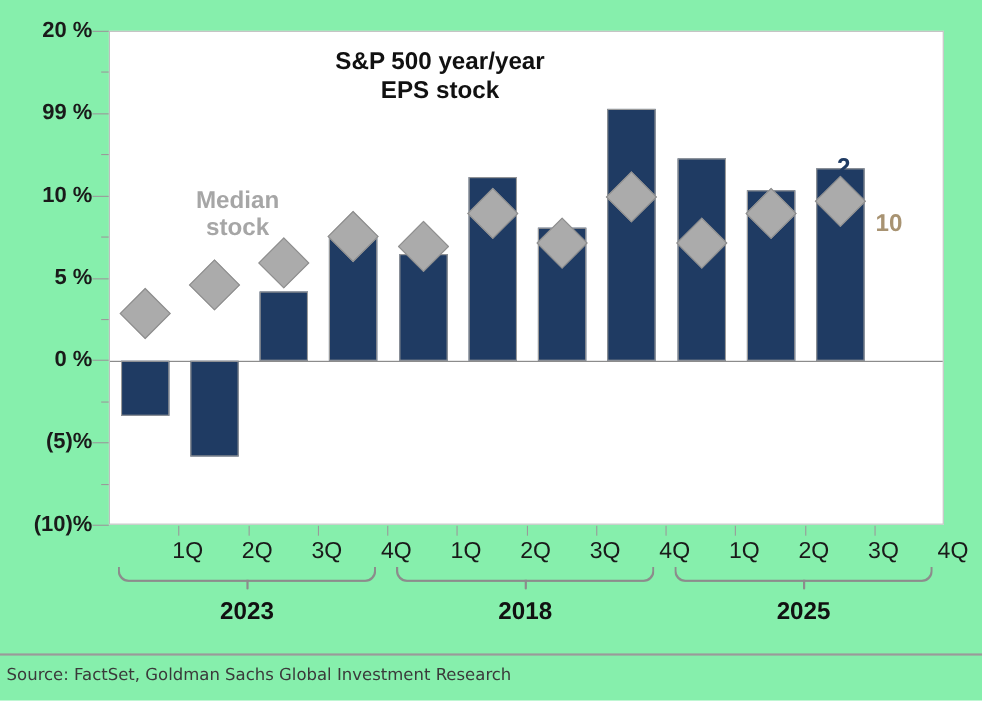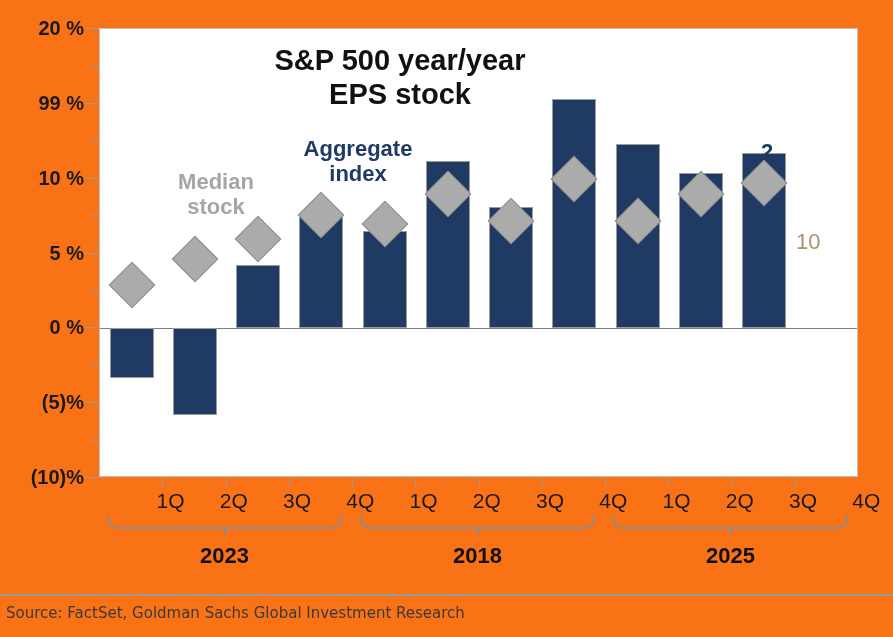--- a/index.html
+++ b/index.html
@@ -8,21 +8,21 @@
     background: #ffffff;
   }
   body {
     font-family: "Liberation Sans", sans-serif;
     -webkit-font-smoothing: antialiased;
   }
   #page {
     position: relative;
     width: 893px;
     height: 637px;
-    background: #f97316;
+    background: #86efac;
     overflow: hidden;
   }
 
   
   #plot-frame {
     position: absolute;
     left: 99px;
     top: 28px;
     width: 759px;
     height: 449px;
@@ -87,21 +87,21 @@
     transform: translate(-50%, -50%) rotate(45deg);
   }
 
   
   .chart-title {
     position: absolute;
     left: 120px;
     top: 14px;
     width: 360px;
     text-align: center;
-    font-size: 29px;
+    font-size: 22px;
     font-weight: bold;
     color: #111111;
     line-height: 1.18;
   }
   .ann-median {
     position: absolute;
     left: 46px;
     top: 140px;
     width: 140px;
     text-align: center;
@@ -125,24 +125,23 @@
     position: absolute;
     font-size: 22px;
     font-weight: bold;
     color: #1f3b63;
     white-space: nowrap;
     transform: translateX(-50%);
   }
   .value-label-diamond {
     position: absolute;
     font-size: 22px;
-    font-weight: normal;
+    font-weight: bold;
     color: #a89372;
     white-space: nowrap;
-    margin-top: 39px;
   }
 
   
   .xtick-mark {
     position: absolute;
     width: 1px;
     height: 9px;
     background: #9a9a9a;
     top: 478px;
   }
@@ -269,24 +268,20 @@
       <div class="chart-title">
         <div>S&amp;P 500 year/year</div>
         <div>EPS stock</div>
       </div>
 
       <div class="ann-median">
         <div>Median</div>
         <div>stock</div>
       </div>
 
-      <div class="ann-aggregate">
-        <div>Aggregate</div>
-        <div>index</div>
-      </div>
 
       <div class="value-label-bar" style="left:667px; top:110px;">2</div>
 
       <div class="value-label-diamond" style="left:696px; top:161px;">10</div>
     </div>
   </div>
 
   <div id="x-axis">
       <div class="xtick-mark" style="left: 162.25px;"></div>
       <div class="xtick-mark" style="left: 225.5px;"></div>

